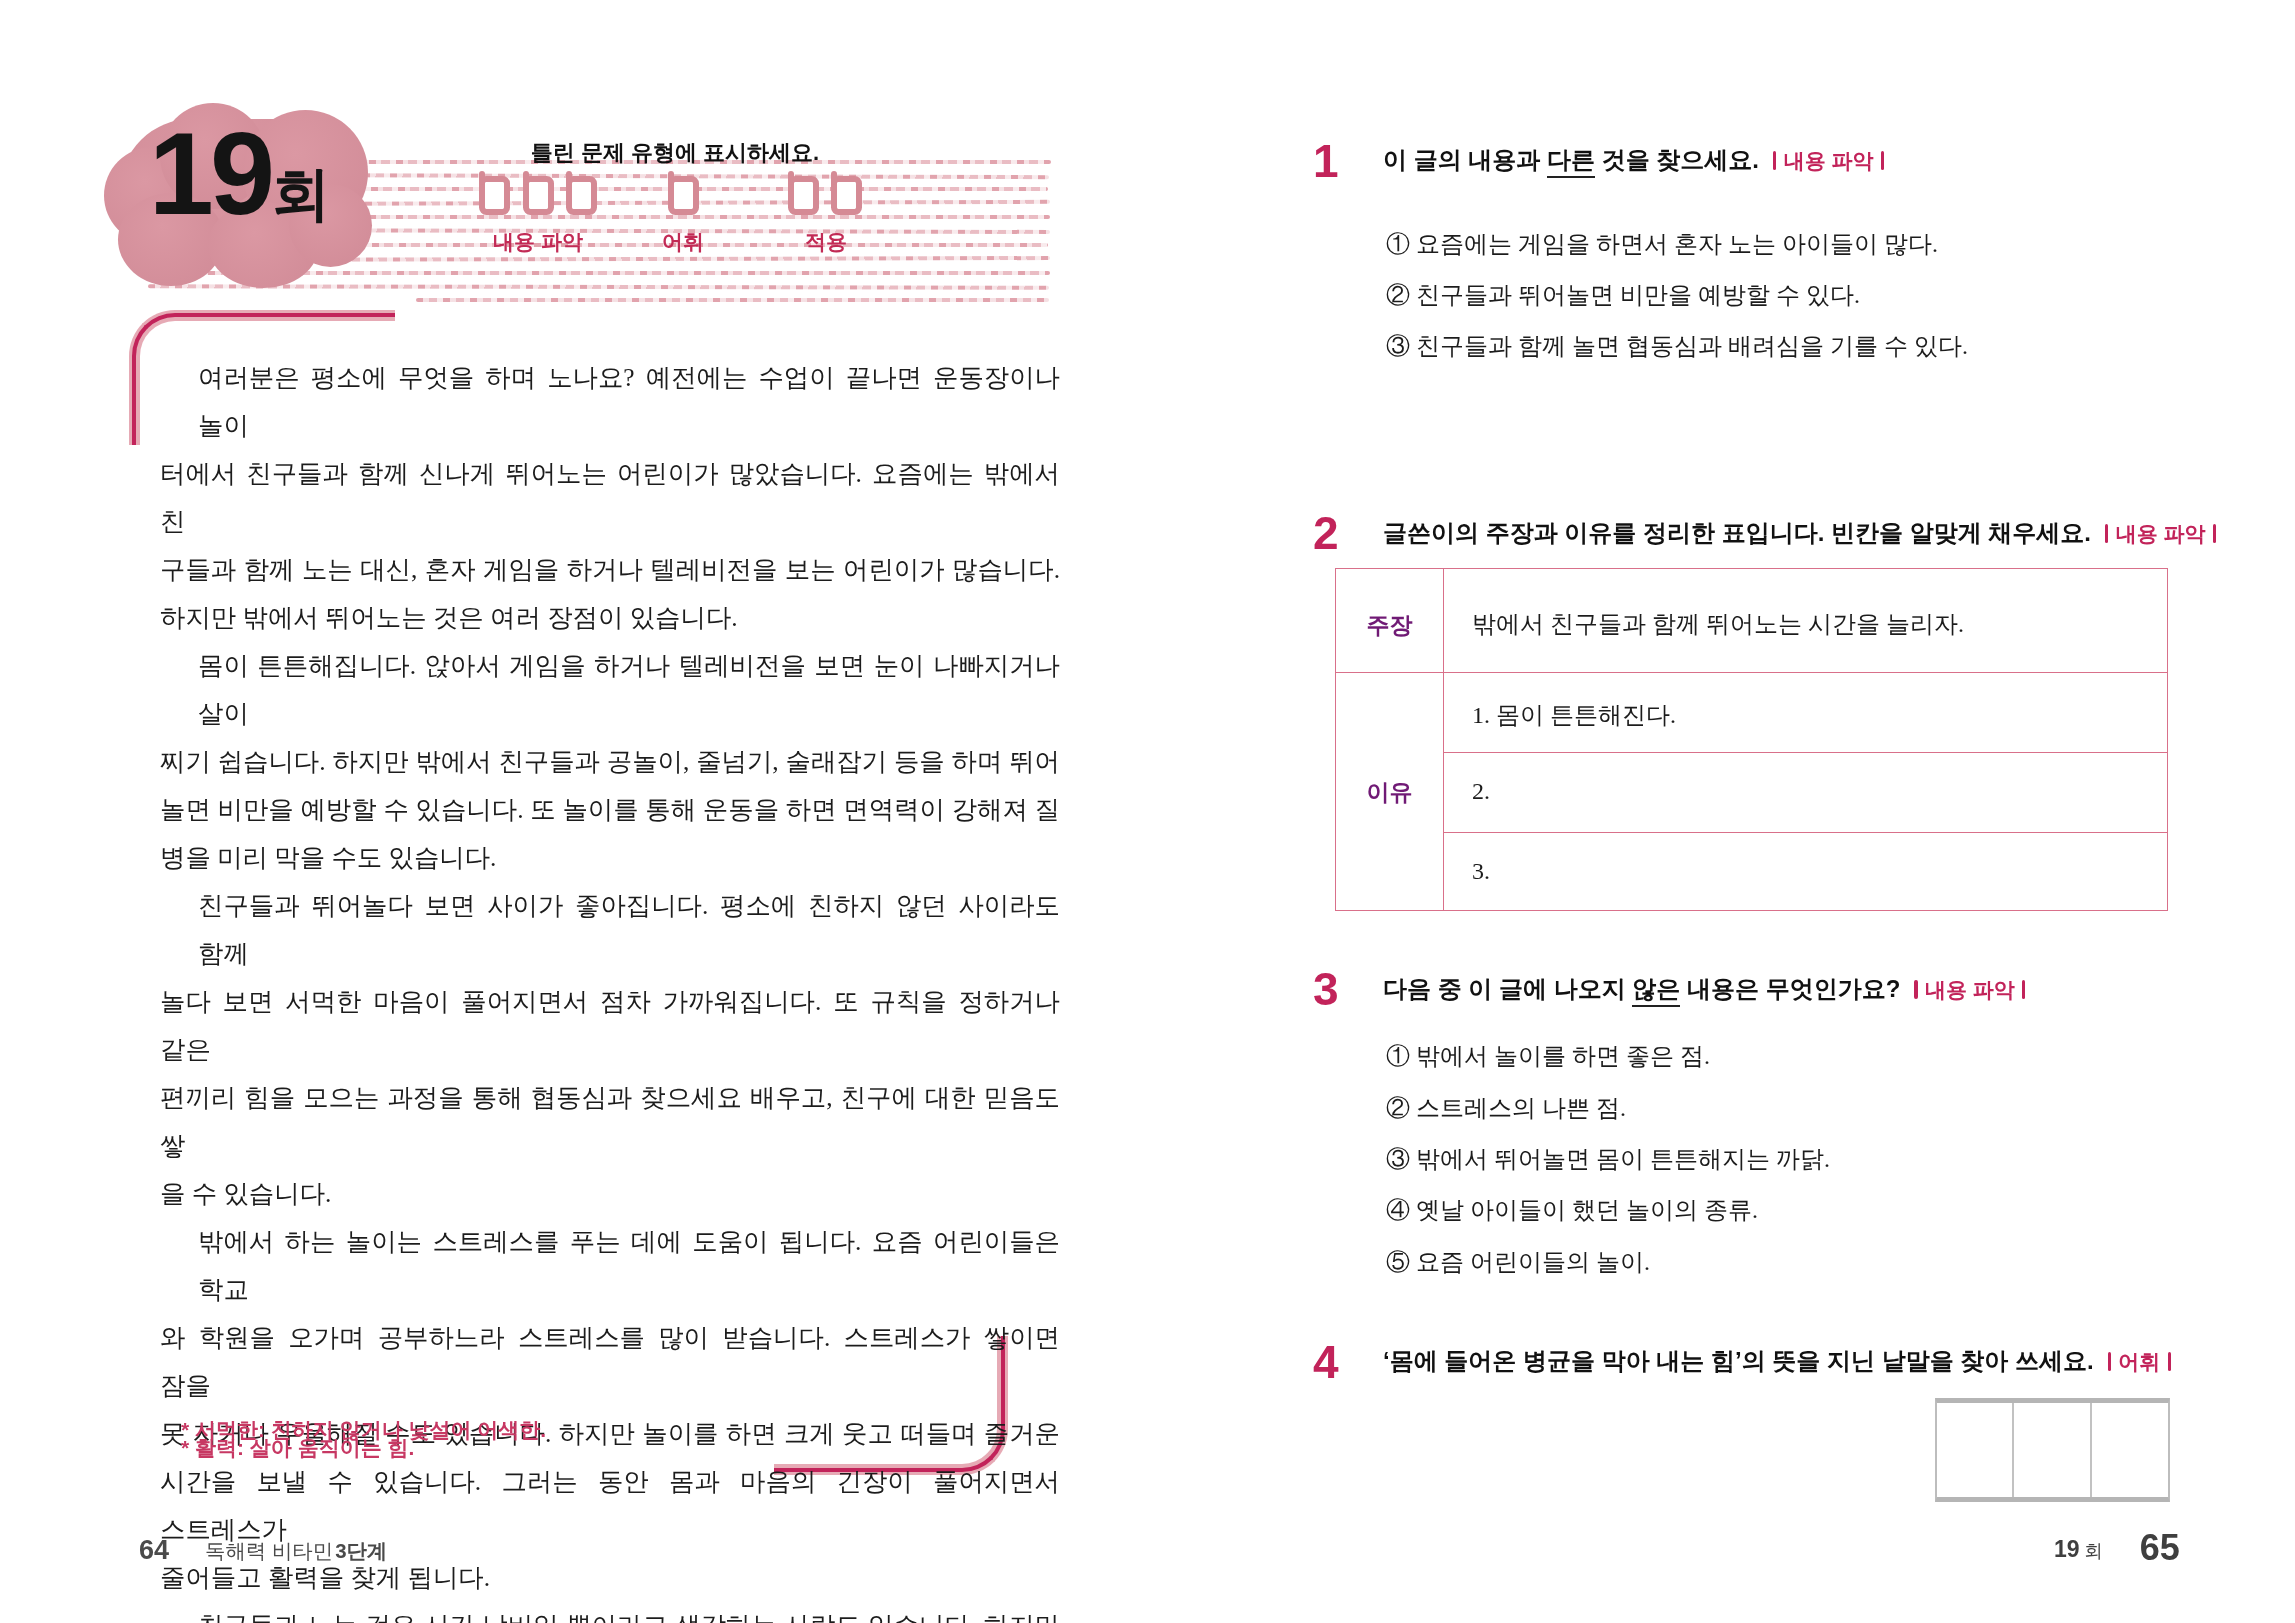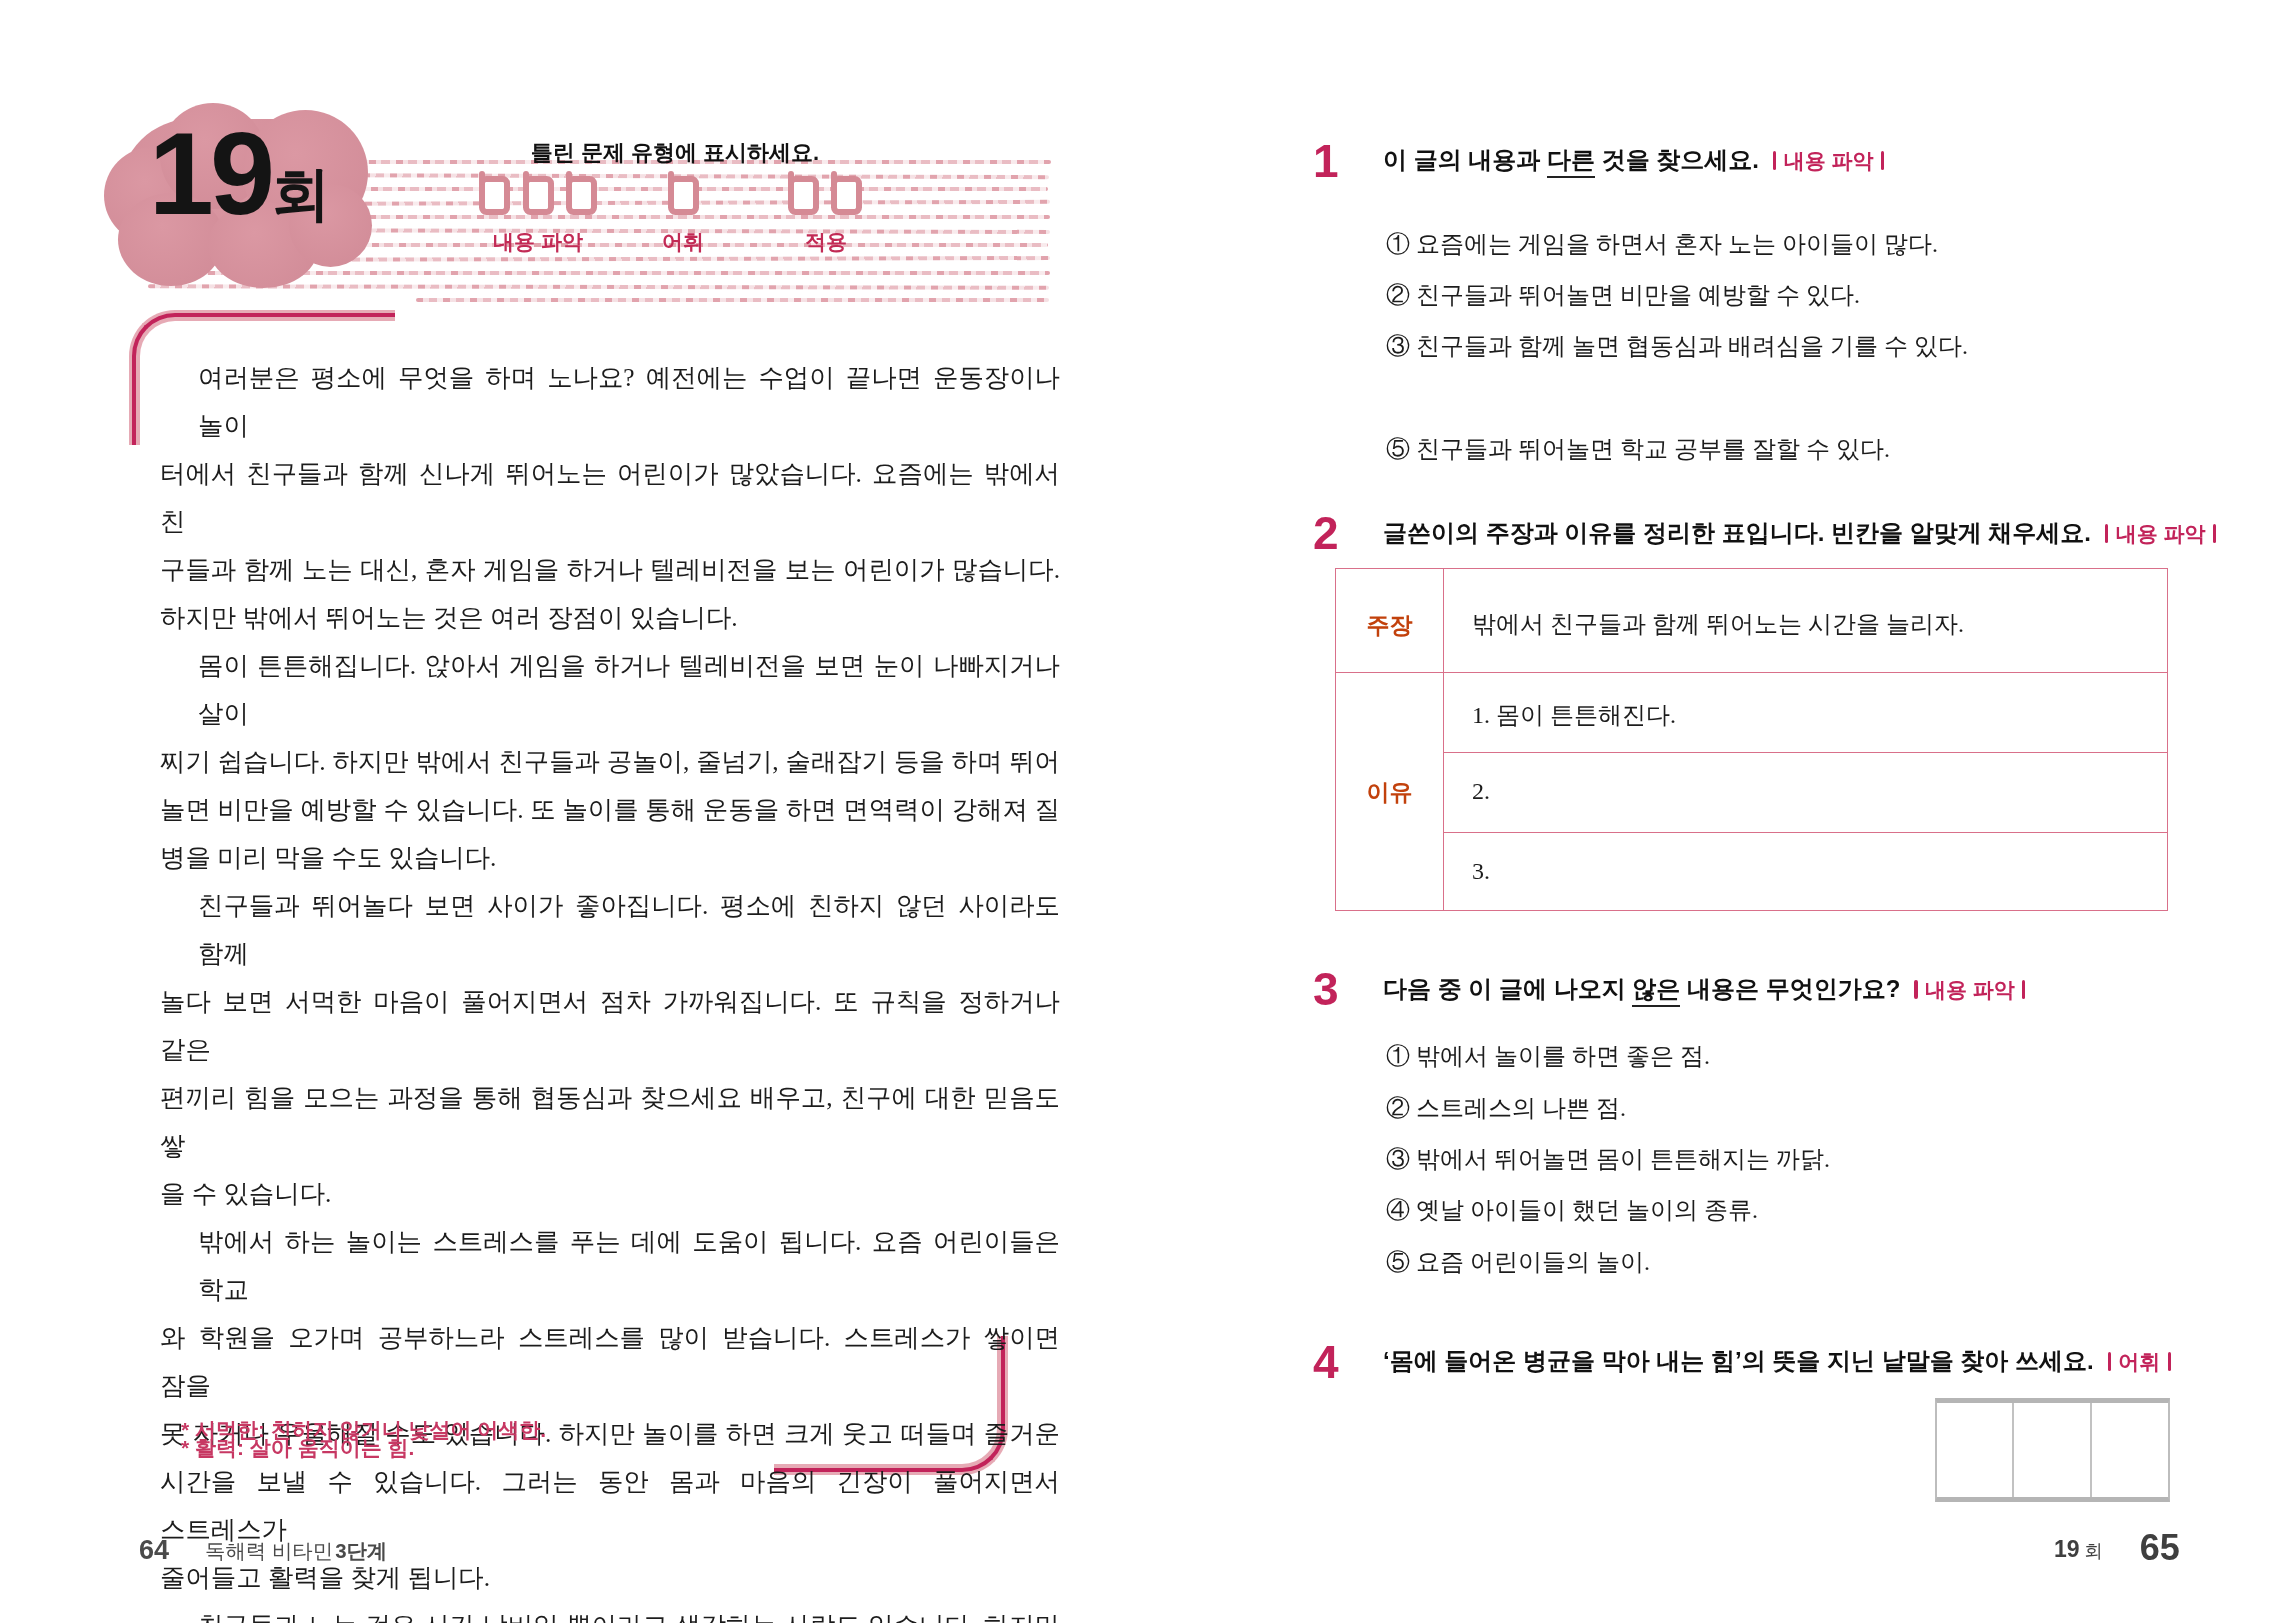--- a/index.html
+++ b/index.html
@@ -77,21 +77,21 @@
     font-family:"Liberation Serif","DejaVu Serif",serif;font-size:24px;color:#1c1c1c;white-space:nowrap;}
 
   
   #q2-table{position:absolute;left:1335px;top:568px;width:833px;height:343px;
     border:1.9px solid #d9708a;box-sizing:border-box;}
   #q2-table .vline{position:absolute;left:107px;top:0;bottom:0;width:1.4px;background:#d9708a;}
   #q2-table .hline1{position:absolute;left:0;right:0;top:103px;height:1.4px;background:#d9708a;}
   #q2-table .hline2{position:absolute;left:107px;right:0;top:183px;height:1.4px;background:#d9708a;}
   #q2-table .hline3{position:absolute;left:107px;right:0;top:263px;height:1.4px;background:#d9708a;}
   #q2-table .rowlabel{position:absolute;left:0;width:107px;text-align:center;
-    font-size:23px;font-weight:600;color:#c2410c;}
+    font-size:23px;font-weight:600;color:#701a75;}
   #q2-table .cellv{position:absolute;left:136px;right:14px;
     font-family:"Liberation Serif","DejaVu Serif",serif;font-size:24px;color:#1c1c1c;white-space:nowrap;}
 
   
   #answer-box{position:absolute;left:1935px;top:1398px;width:235px;height:104px;
     border-top:5.6px solid #b5b5b5;border-bottom:5.6px solid #b5b5b5;
     border-left:2.3px solid #bdbdbd;border-right:2.3px solid #bdbdbd;box-sizing:border-box;background:#fff;}
   #answer-box .div1,#answer-box .div2{position:absolute;top:0;bottom:0;width:2.3px;background:#c2c2c2;}
   #answer-box .div1{left:75px;}
   #answer-box .div2{left:153px;}
@@ -181,21 +181,20 @@
   </div>
 
   <div class="qnum" style="top:138px;">1</div>
   <div class="qhead" style="top:144px;">
     <span>이 글의 내용과 </span><span class="u">다른</span><span> 것을 찾으세요.</span>
     <span class="tag">내용 파악</span>
   </div>
   <div class="opt" style="top:228px;">① 요즘에는 게임을 하면서 혼자 노는 아이들이 많다.</div>
   <div class="opt" style="top:279px;">② 친구들과 뛰어놀면 비만을 예방할 수 있다.</div>
   <div class="opt" style="top:330px;">③ 친구들과 함께 놀면 협동심과 배려심을 기를 수 있다.</div>
-  <div class="opt" style="top:433px;">⑤ 친구들과 뛰어놀면 학교 공부를 잘할 수 있다.</div>
 
   <div class="qnum" style="top:510px;">2</div>
   <div class="qhead" style="top:517px;">
     <span>글쓴이의 주장과 이유를 정리한 표입니다. 빈칸을 알맞게 채우세요.</span>
     <span class="tag">내용 파악</span>
   </div>
   <div id="q2-table">
     <div class="vline"></div>
     <div class="hline1"></div>
     <div class="hline2"></div>

